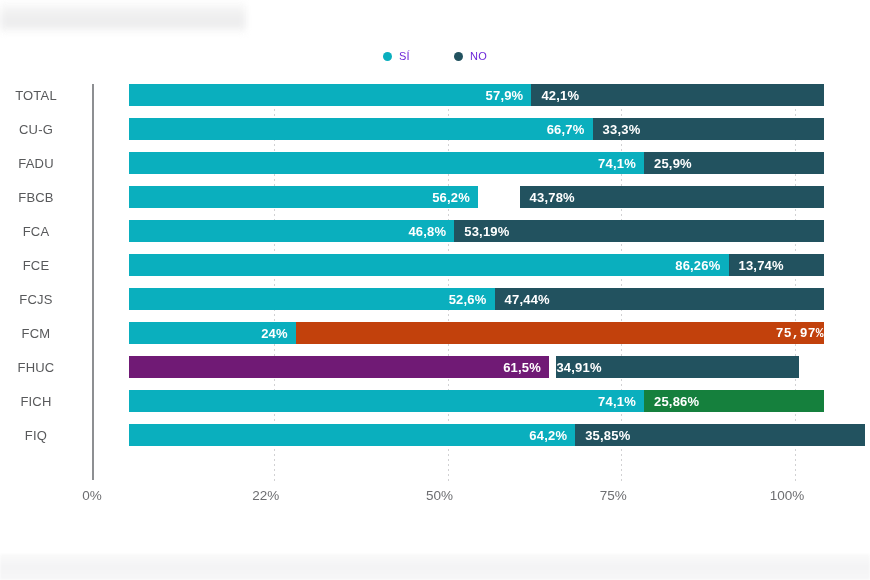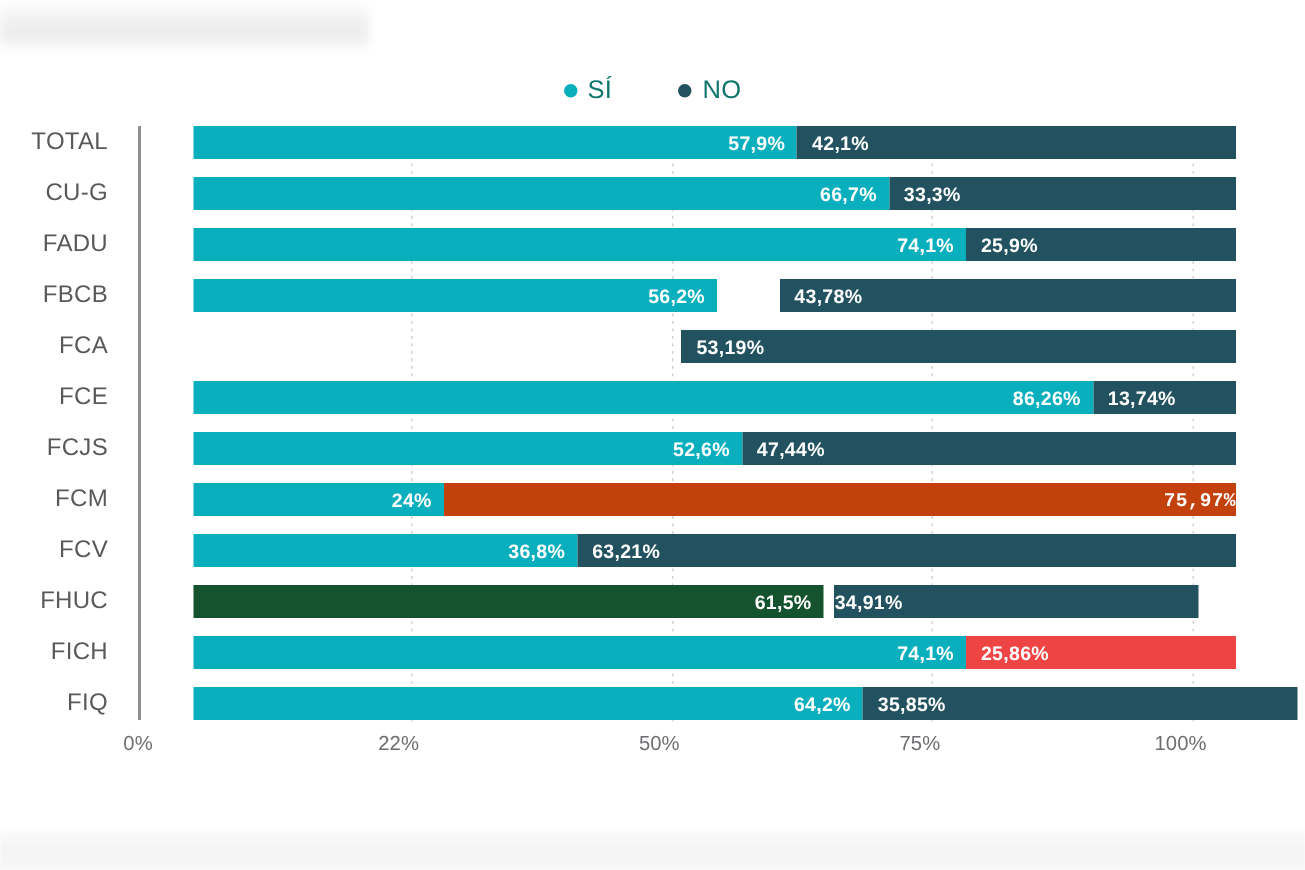--- a/index.html
+++ b/index.html
@@ -58,22 +58,22 @@
     align-items: center;
     gap: 7px;
   }
   .legend-dot {
     width: 9px;
     height: 9px;
     border-radius: 50%;
     display: block;
   }
   .legend-label {
-    font-size: 17px;
-    color: #0f766e;
+    font-size: 11px;
+    color: #6d28d9;
     letter-spacing: .3px;
     text-align: center;
   }
 
   
   .chart {
     position: absolute;
     left: 0;
     top: 78px;
     width: 870px;
@@ -116,22 +116,22 @@
   .row {
     position: relative;
     height: 34px;
     display: flex;
     align-items: center;
   }
   .row-label {
     position: absolute;
     left: 0;
     width: 72px;
-    text-align: right;
-    font-size: 16px;
+    text-align: center;
+    font-size: 13px;
     color: #58595b;
     letter-spacing: .2px;
     white-space: nowrap;
   }
   .bar-track {
     position: absolute;
     left: 100px;
     top: 6px;
     height: 22px;
     width: 695px;
@@ -240,20 +240,23 @@
               <span class="seg-value">56,2%</span>
             </div>
             <div class="seg seg-no" style="left: 390.59px; width: 304.271px; background: rgb(34, 82, 95); justify-content: flex-start; padding-right: 0px; padding-left: 10px;">
               <span class="seg-value">43,78%</span>
             </div>
           </div>
         </div>
         <div class="row">
           <div class="row-label">FCA</div>
           <div class="bar-track">
+            <div class="seg seg-si" style="width: 325.26px; background: rgb(10, 175, 190);">
+              <span class="seg-value">46,8%</span>
+            </div>
             <div class="seg seg-no" style="left: 325.26px; width: 369.67px; background: rgb(34, 82, 95); justify-content: flex-start; padding-right: 0px; padding-left: 10px;">
               <span class="seg-value">53,19%</span>
             </div>
           </div>
         </div>
         <div class="row">
           <div class="row-label">FCE</div>
           <div class="bar-track">
             <div class="seg seg-si" style="width: 599.507px; background: rgb(10, 175, 190);">
               <span class="seg-value">86,26%</span>
@@ -279,48 +282,37 @@
           <div class="bar-track">
             <div class="seg seg-si" style="width: 166.8px; background: rgb(10, 175, 190);">
               <span class="seg-value">24%</span>
             </div>
             <div class="seg seg-no" style="left: 166.8px; width: 527.991px; background: #c2410c; justify-content: flex-end; padding-right: 0px; padding-left: 10px; font-family: Liberation Mono, monospace;">
               <span class="seg-value">75,97%</span>
             </div>
           </div>
         </div>
         <div class="row">
-          <div class="row-label">FCV</div>
-          <div class="bar-track">
-            <div class="seg seg-si" style="width: 255.76px; background: rgb(10, 175, 190);">
-              <span class="seg-value">36,8%</span>
-            </div>
-            <div class="seg seg-no" style="left: 255.76px; width: 439.31px; background: rgb(34, 82, 95); justify-content: flex-start; padding-right: 0px; padding-left: 10px;">
-              <span class="seg-value">63,21%</span>
-            </div>
-          </div>
-        </div>
-        <div class="row">
           <div class="row-label">FHUC</div>
           <div class="bar-track">
-            <div class="seg seg-si" style="width: 420px; background: #14532d;">
+            <div class="seg seg-si" style="width: 420px; background: #701a75;">
               <span class="seg-value">61,5%</span>
             </div>
             <div class="seg seg-no" style="left: 427.425px; width: 242.624px; background: rgb(34, 82, 95); justify-content: flex-start; padding-right: 0px; ">
               <span class="seg-value">34,91%</span>
             </div>
           </div>
         </div>
         <div class="row">
           <div class="row-label">FICH</div>
           <div class="bar-track">
             <div class="seg seg-si" style="width: 514.995px; background: rgb(10, 175, 190);">
               <span class="seg-value">74,1%</span>
             </div>
-            <div class="seg seg-no" style="left: 514.995px; width: 179.727px; background: #ef4444; justify-content: flex-start; padding-right: 0px; padding-left: 10px;">
+            <div class="seg seg-no" style="left: 514.995px; width: 179.727px; background: #15803d; justify-content: flex-start; padding-right: 0px; padding-left: 10px;">
               <span class="seg-value">25,86%</span>
             </div>
           </div>
         </div>
         <div class="row">
           <div class="row-label">FIQ</div>
           <div class="bar-track">
             <div class="seg seg-si" style="width: 446.19px; background: rgb(10, 175, 190); align-items: center;">
               <span class="seg-value">64,2%</span>
             </div>

